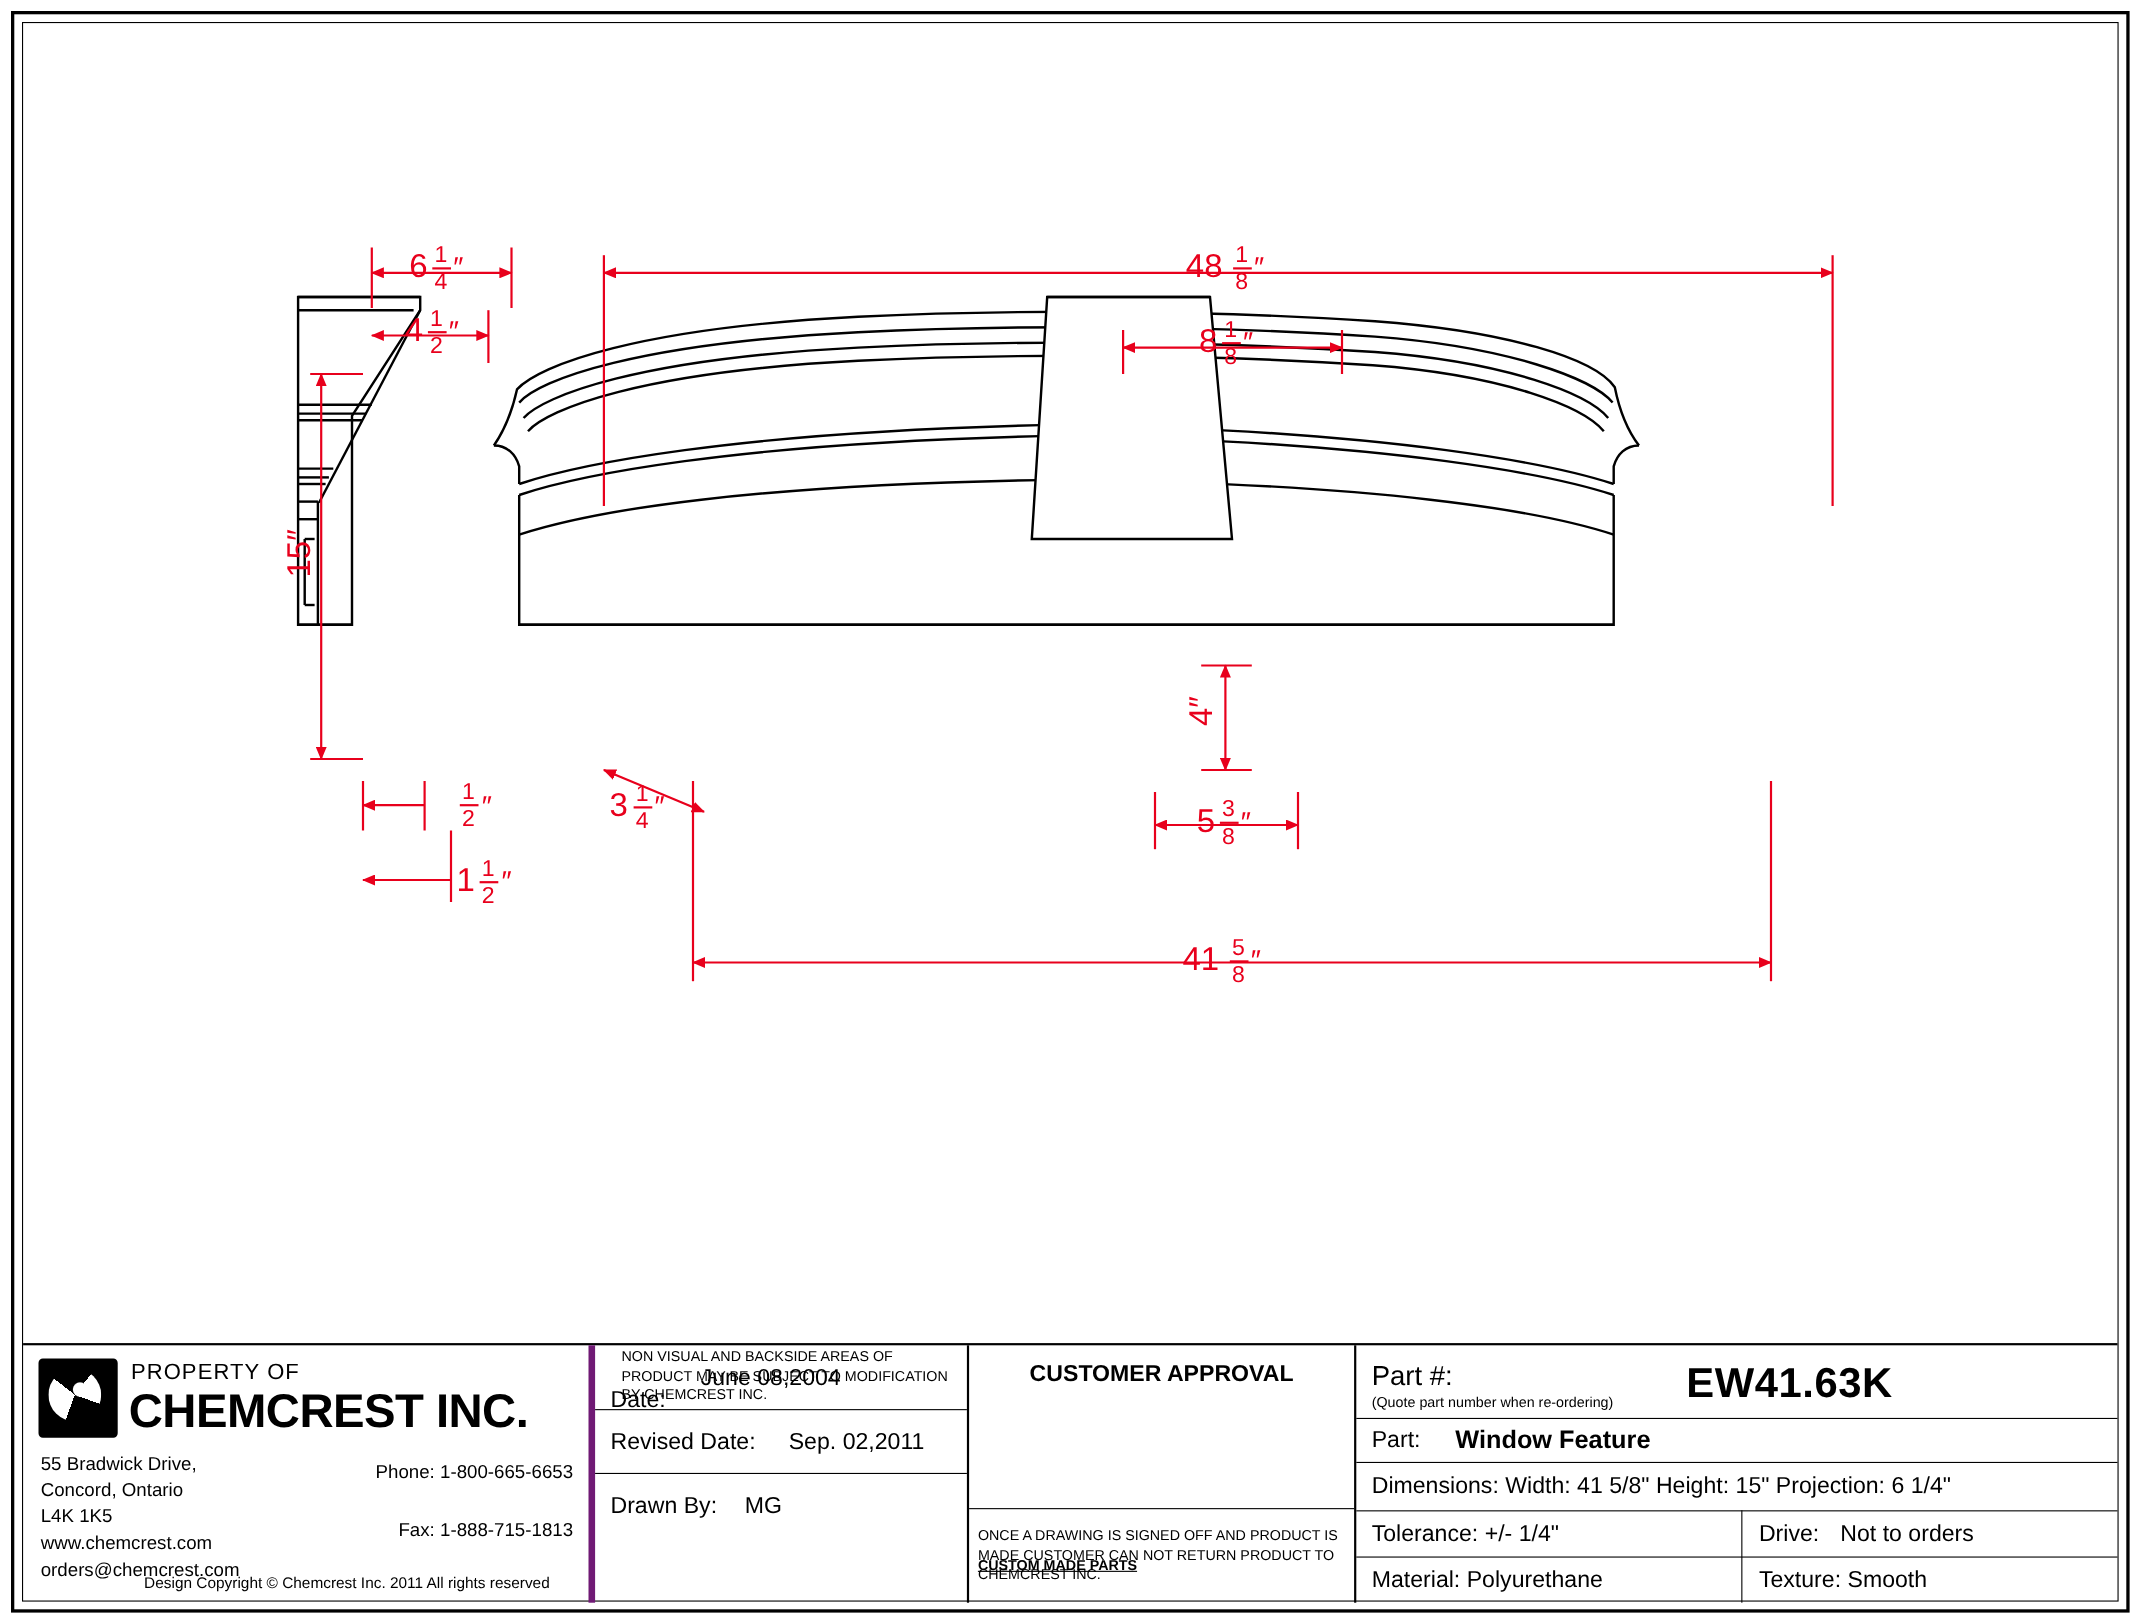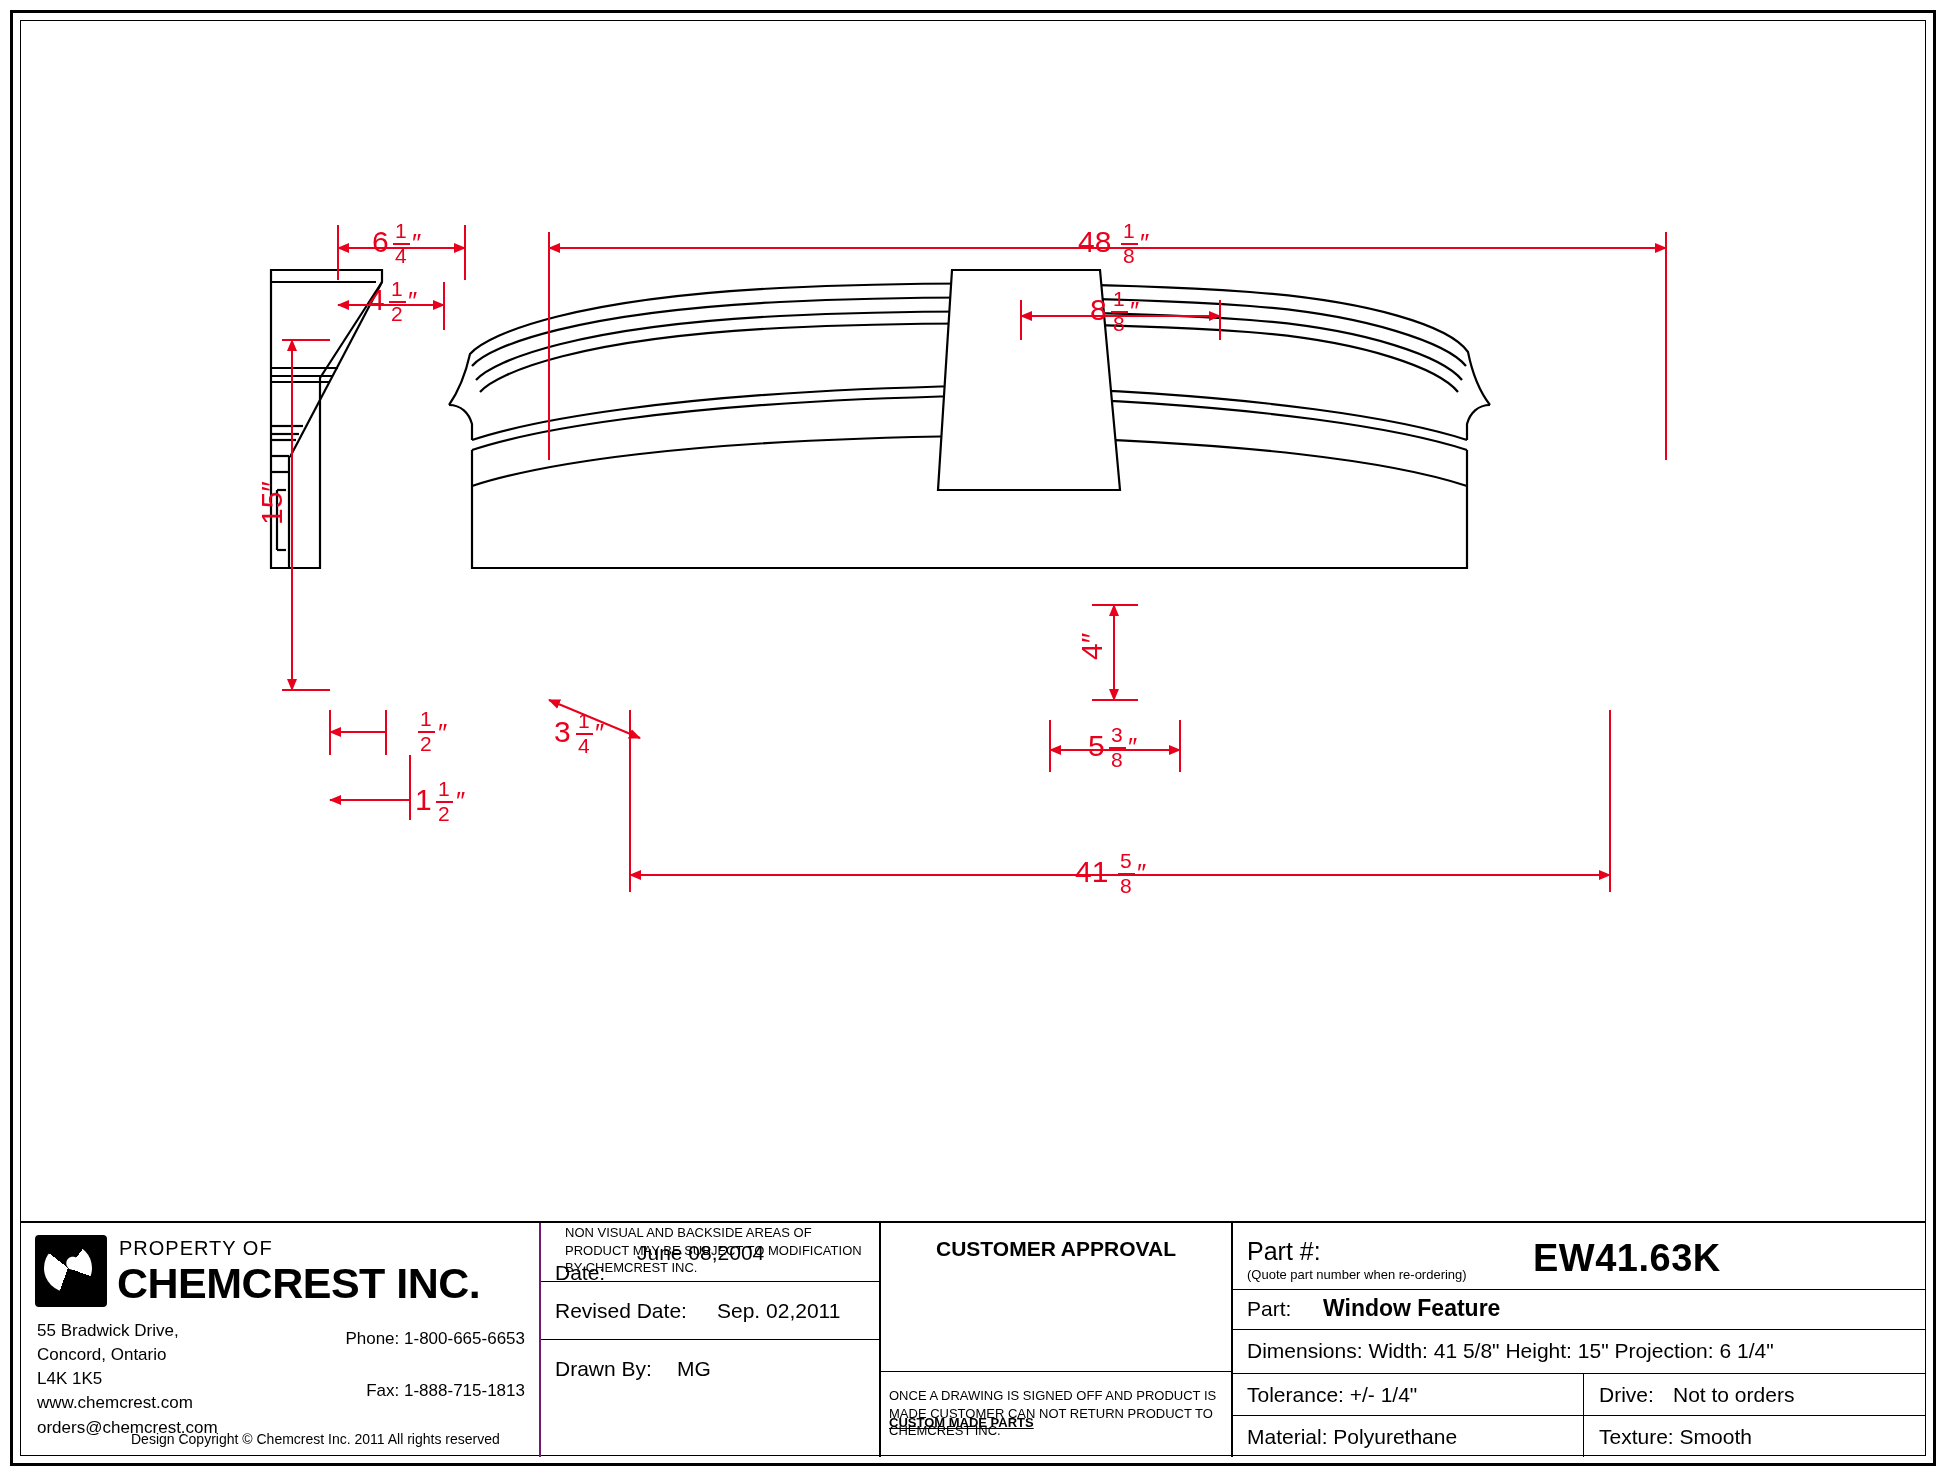--- a/index.html
+++ b/index.html
@@ -59,21 +59,21 @@
     height: 234px;
     border-top: 2px solid #000;
     box-sizing: border-box;
   }
 
   .brand-wrap {
     position: absolute;
     left: 0px; top: 0px;
     width: 520px; height: 234px;
     box-sizing: border-box;
-    border-right: 2px solid #701a75;
+    border-right: 6px solid #701a75;
     padding: 0;
   }
   .brand-row {
     position: absolute;
     left: 14px; top: 12px;
     display: flex;
     align-items: center;
   }
   .logo {
     width: 66px; height: 66px;

